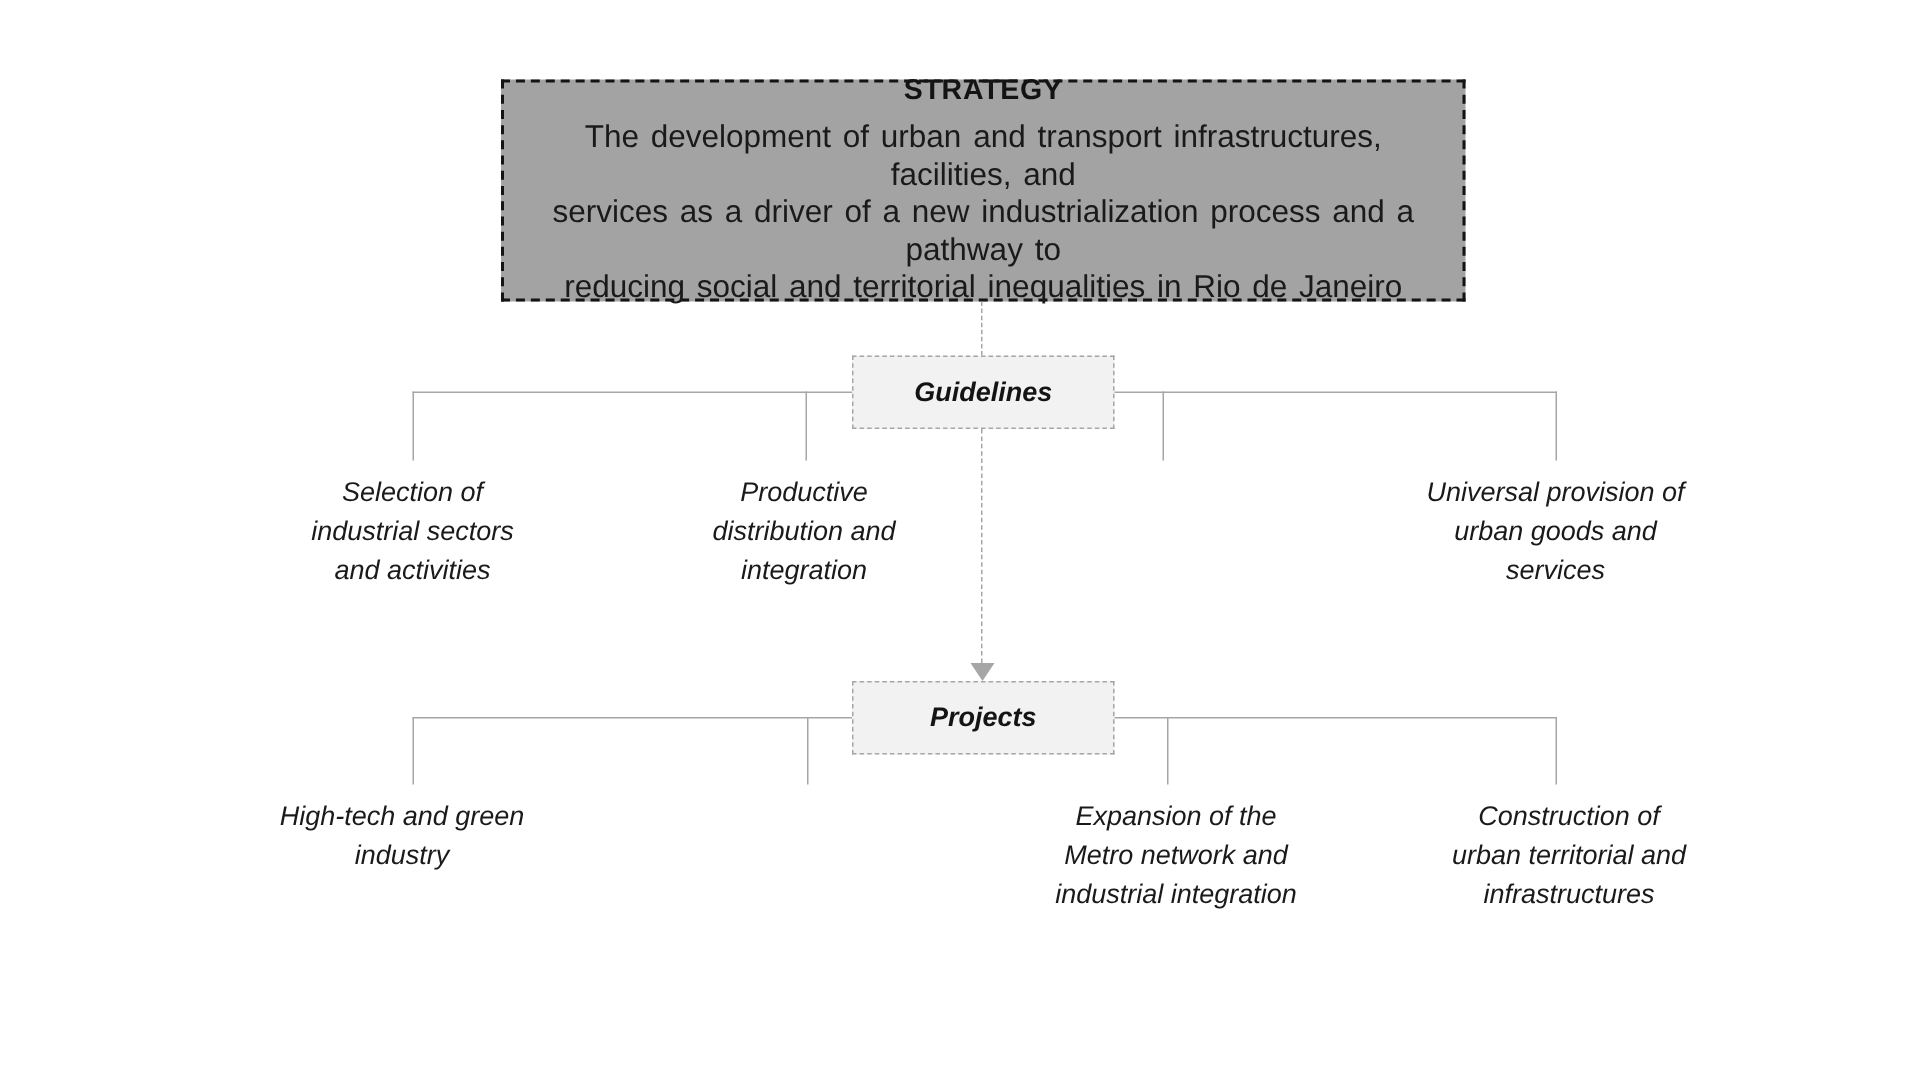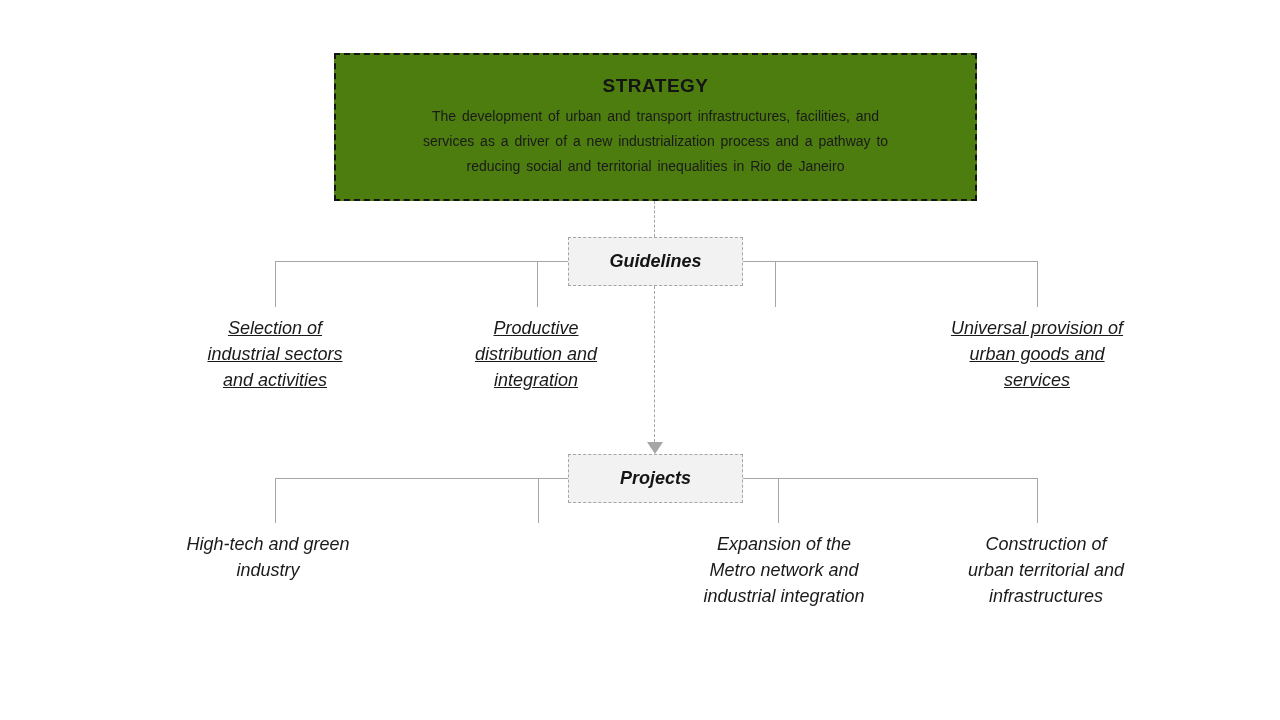--- a/index.html
+++ b/index.html
@@ -10,32 +10,32 @@
     background: #ffffff;
     overflow: hidden;
     font-family: "Liberation Sans", sans-serif;
     color: #1a1a1a;
   }
   .abs { position: absolute; box-sizing: border-box; }
 
   
   .strategy-box {
     left: 334px; top: 53px; width: 643px; height: 148px;
-    background: #4d7c0f;
+    background: #a3a3a3;
     border: 2px dashed #141414;
     display: flex; flex-direction: column; align-items: center; justify-content: center;
     text-align: center;
     padding: 6px 12px;
   }
   .strategy-title {
     font-size: 19px; font-weight: bold; letter-spacing: 0.5px;
     margin-bottom: 7px; color: #141414;
   }
   .strategy-desc {
-    font-size: 14px; line-height: 25px; color: #1a1a1a;
+    font-size: 21px; line-height: 25px; color: #1a1a1a;
     white-space: pre-line; word-spacing: 2px;
   }
 
   
   .node-box {
     width: 175px; height: 49px;
     background: #f2f2f2;
     border: 1px dashed #a6a6a6;
     display: flex; align-items: center; justify-content: center;
     font-size: 18px; font-weight: bold; font-style: italic; color: #141414;
@@ -70,21 +70,21 @@
   .p-drop-2 { left: 538px;  top: 478px; height: 45px; }
   .p-drop-3 { left: 778px;  top: 478px; height: 45px; }
   .p-drop-4 { left: 1037px; top: 478px; height: 45px; }
 
   
   .leaf {
     font-size: 18px; line-height: 26px;
     font-style: italic; text-align: center;
     color: #1a1a1a; white-space: pre-line;
   }
-  .g-leaf { top: 315px; text-decoration: underline; }
+  .g-leaf { top: 315px; }
   .g-leaf-1 { left: 160px; width: 230px; }
   .g-leaf-2 { left: 421px; width: 230px; }
   .g-leaf-3 { left: 646px; width: 260px; }
   .g-leaf-4 { left: 912px; width: 250px; }
 
   .p-leaf { top: 531px; }
   .p-leaf-1 { left: 148px; width: 240px; font-style: italic; }
   .p-leaf-2 { left: 402px; width: 260px; }
   .p-leaf-3 { left: 654px; width: 260px; }
   .p-leaf-4 { left: 916px; width: 260px; }

